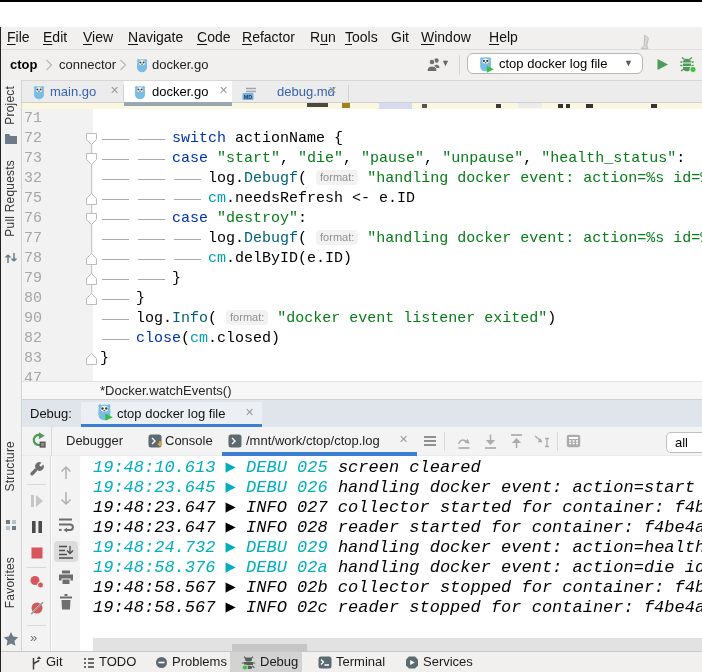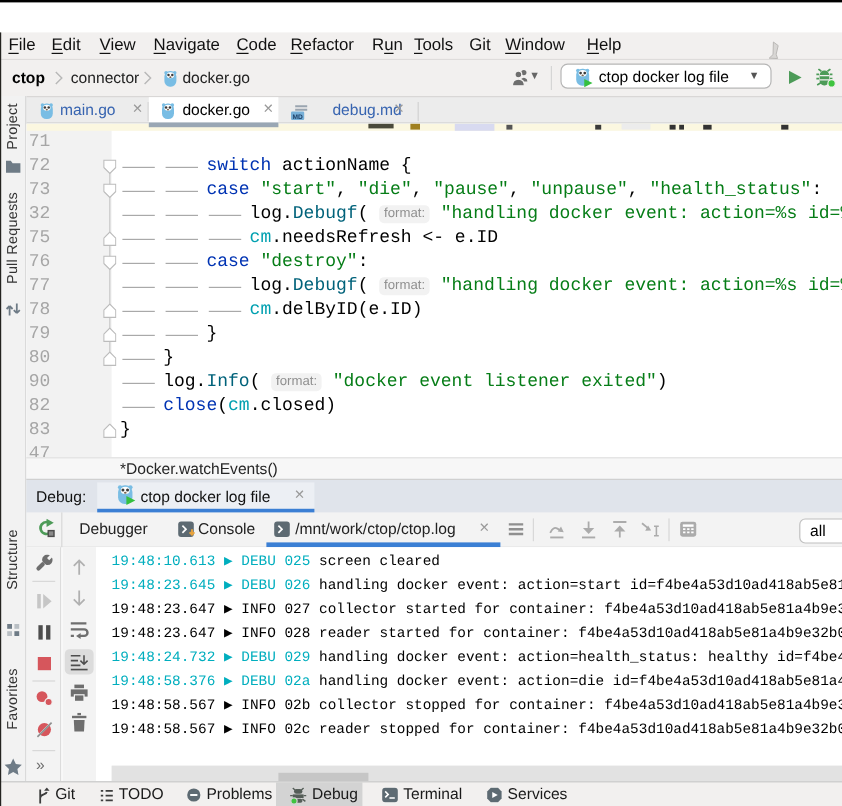--- a/index.html
+++ b/index.html
@@ -76,21 +76,21 @@
 #dbgbar { position:absolute; left:22px; top:427px; width:680px; height:29px; background:#f3f3f3; font-size:13px; color:#222; border-bottom:1px solid #eaeaea; }
 #logul { position:absolute; left:200px; top:25px; width:195px; height:4px; background:#3b7fd4; }
 
 
 #dbgcolA { position:absolute; left:22px; top:456px; width:29px; height:195px; background:#f3f3f3; border-right:1px solid #dcdcdc; }
 #dbgcolB { position:absolute; left:52px; top:456px; width:28px; height:195px; background:#f3f3f3; }
 
 
 #log { position:absolute; left:80px; top:456px; width:622px; height:195px; background:#fff; overflow:hidden; }
 .logline { position:absolute; left:13px; white-space:pre; font-family:"Liberation Mono",monospace;
-  font-size:12px; height:20px; line-height:20px; color:#010101; }
+  font-size:17px; height:20px; line-height:20px; color:#010101;font-style:italic; }
 .cy { color:#00aebe; }
 
 
 #status { position:absolute; left:0; top:651px; width:702px; height:21px; background:#f2f0ef;
   border-top:1px solid #c8c8c8; font-size:13px; color:#1a1a1a; }
 #status span.lbl { position:absolute; top:2px; }
 </style>
 </head>
 <body>
 <div id="win">

